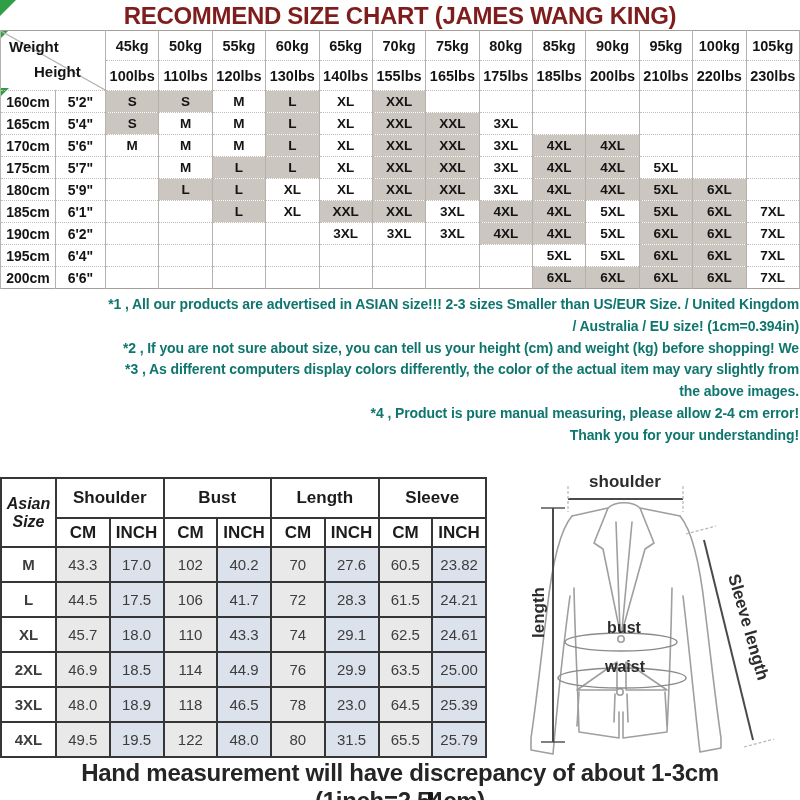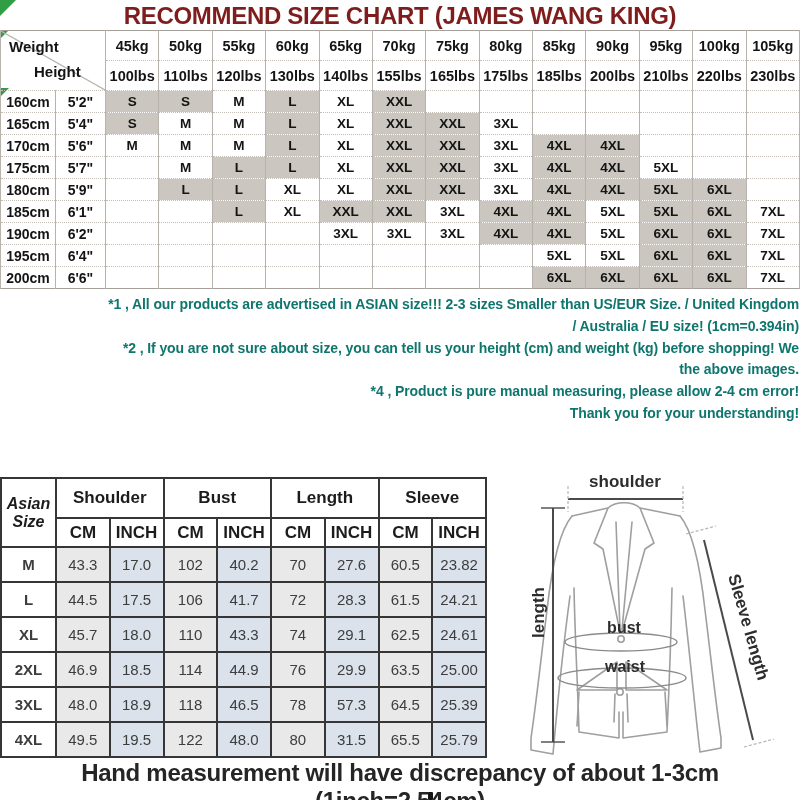--- a/index.html
+++ b/index.html
@@ -249,20 +249,21 @@
         <td class="cell shade">6XL</td>
         <td class="cell">7XL</td>
       </tr>
     </tbody>
 </table>
 
 <div class="notes">
   <div>*1 , All our products are advertised in ASIAN size!!! 2-3 sizes Smaller than US/EUR Size. / United Kingdom</div>
   <div>/ Australia / EU size! (1cm=0.394in)</div>
   <div>*2 , If you are not sure about size, you can tell us your height (cm) and weight (kg) before shopping! We</div>
+  <div>*3 , As different computers display colors differently, the color of the actual item may vary slightly from</div>
   <div>the above images.</div>
   <div>*4 , Product is pure manual measuring, please allow 2-4 cm error!</div>
   <div>Thank you for your understanding!</div>
 </div>
 
 <table id="measTable">
   <colgroup>
       <col style="width:55px">
     </colgroup>
   <tbody>
@@ -330,21 +331,21 @@
         <td class="vcm">63.5</td>
         <td class="vinch">25.00</td>
       </tr>
       <tr class="vrow">
         <td class="mlab">3XL</td>
         <td class="vcm">48.0</td>
         <td class="vinch">18.9</td>
         <td class="vcm">118</td>
         <td class="vinch">46.5</td>
         <td class="vcm">78</td>
-        <td class="vinch">57.3</td>
+        <td class="vinch">23.0</td>
         <td class="vcm">64.5</td>
         <td class="vinch">25.39</td>
       </tr>
       <tr class="vrow">
         <td class="mlab">4XL</td>
         <td class="vcm">49.5</td>
         <td class="vinch">19.5</td>
         <td class="vcm">122</td>
         <td class="vinch">48.0</td>
         <td class="vcm">80</td>

